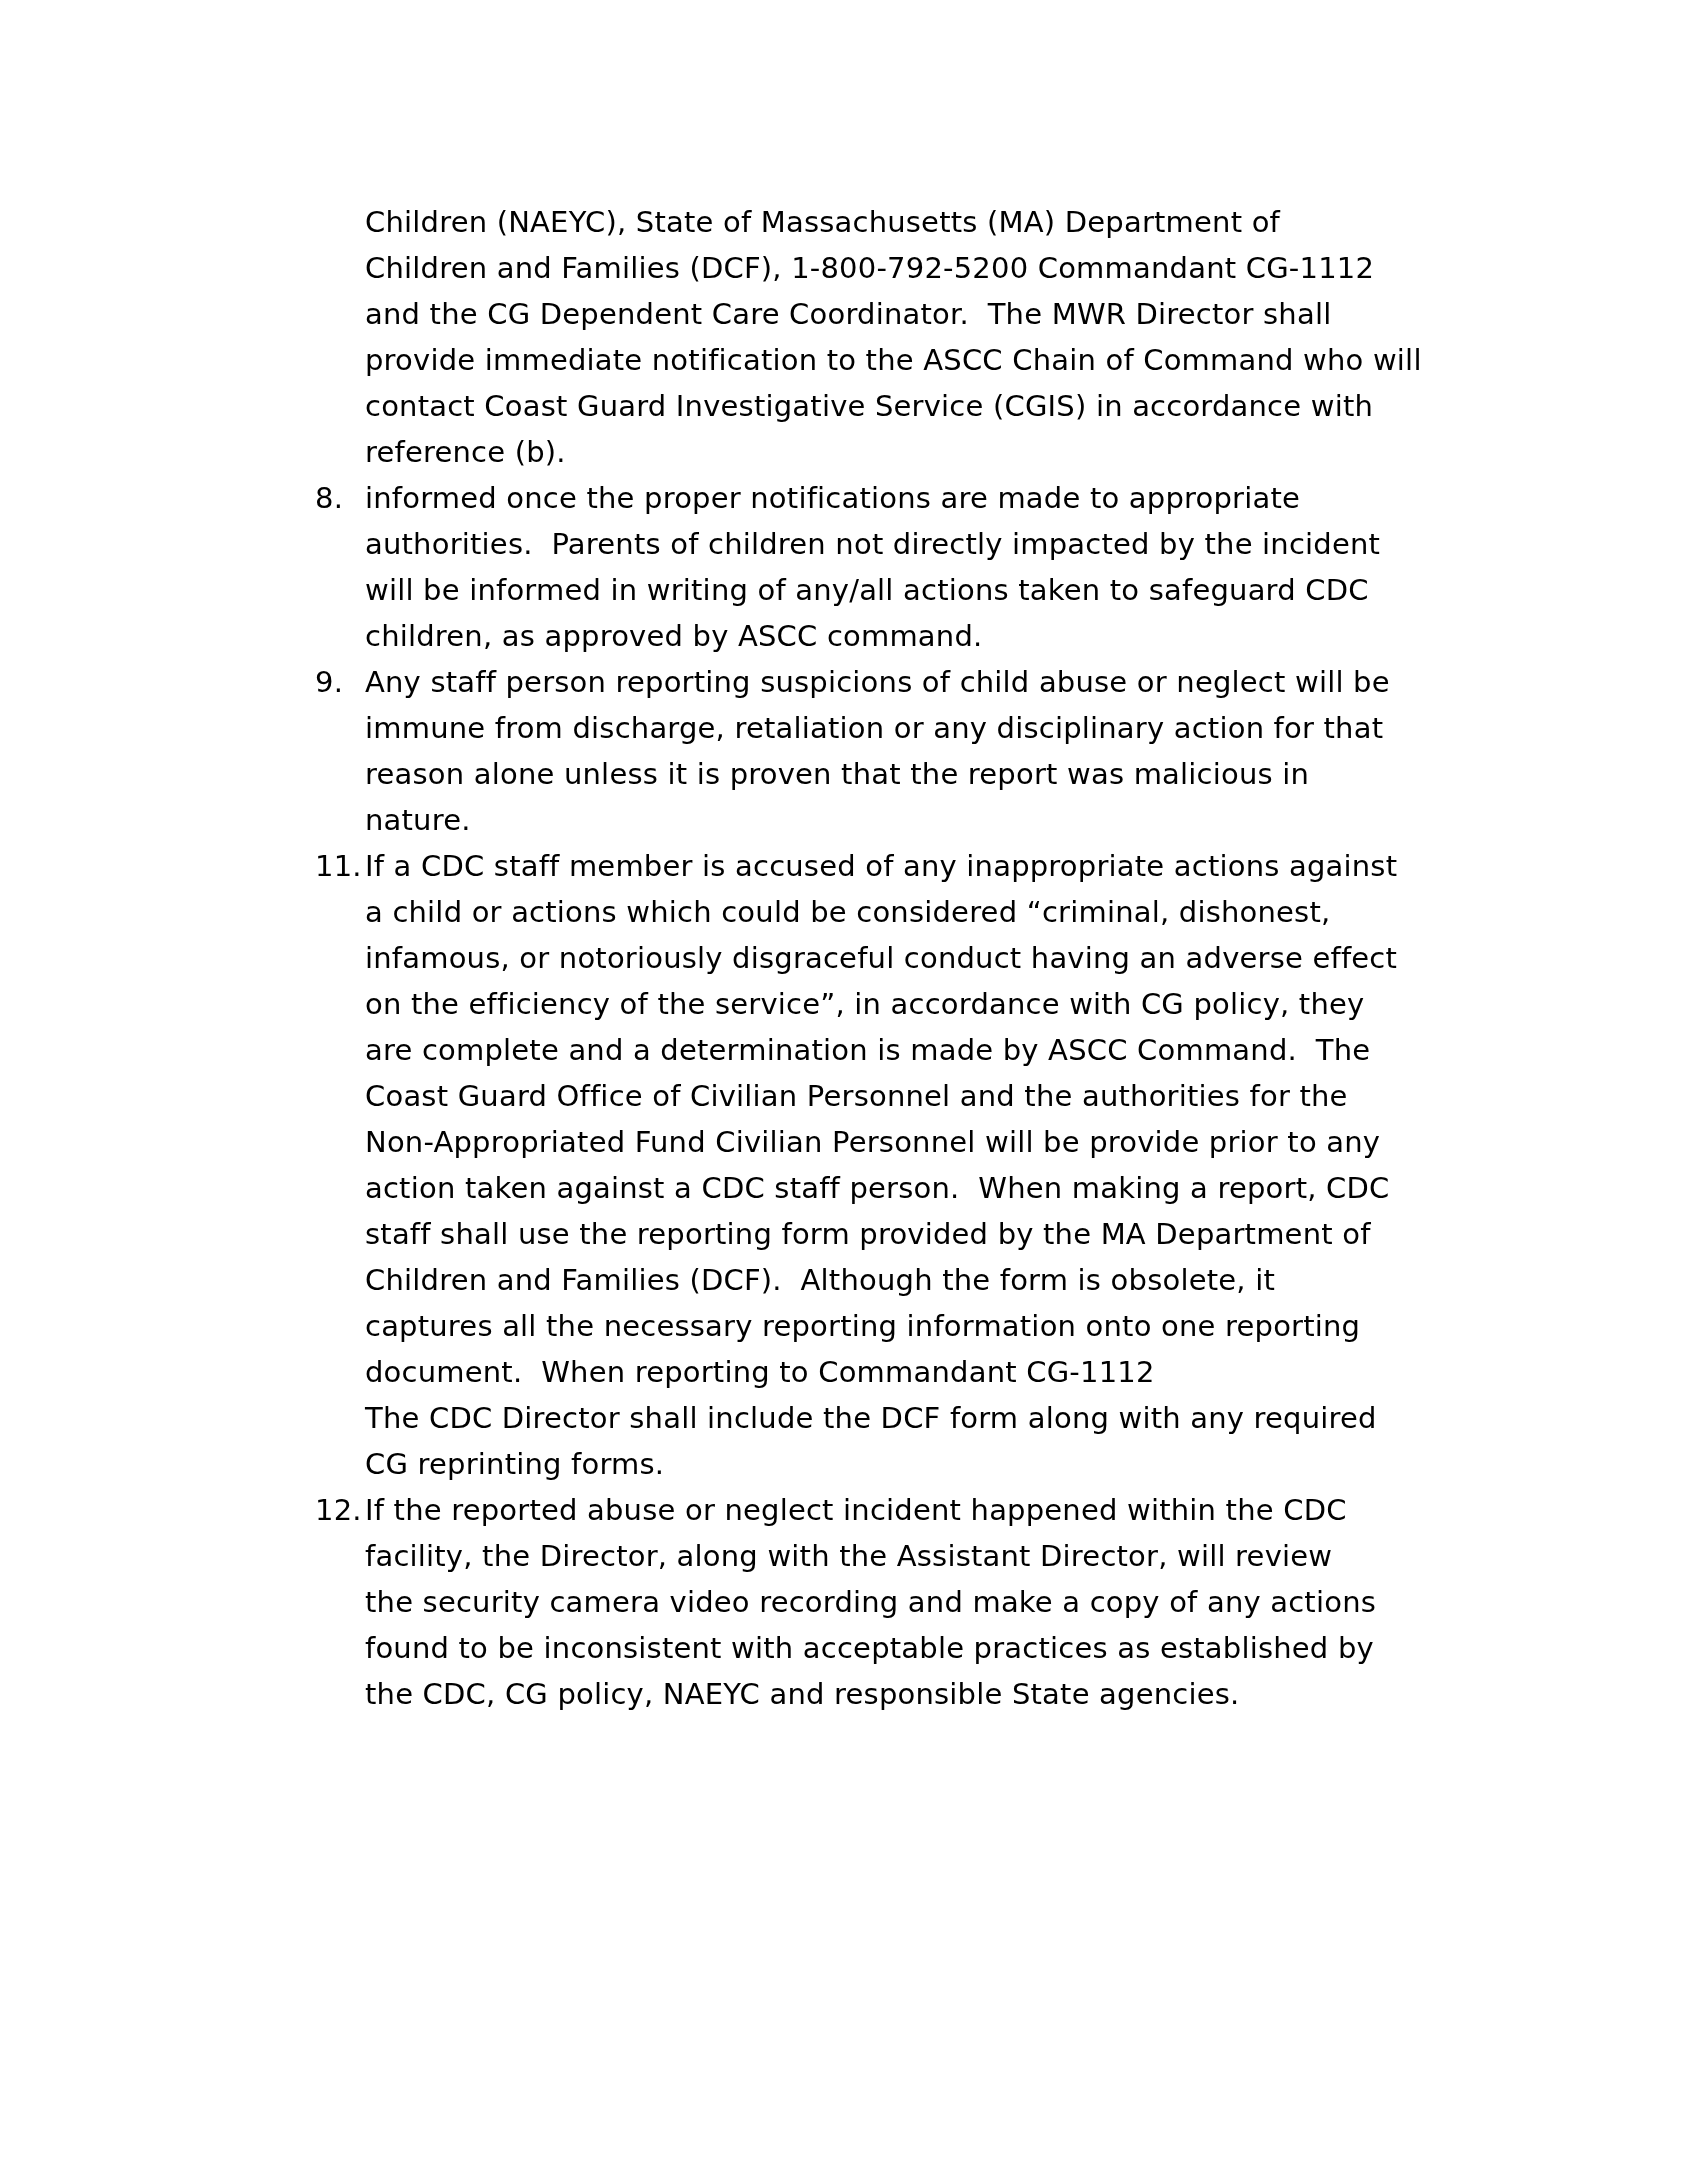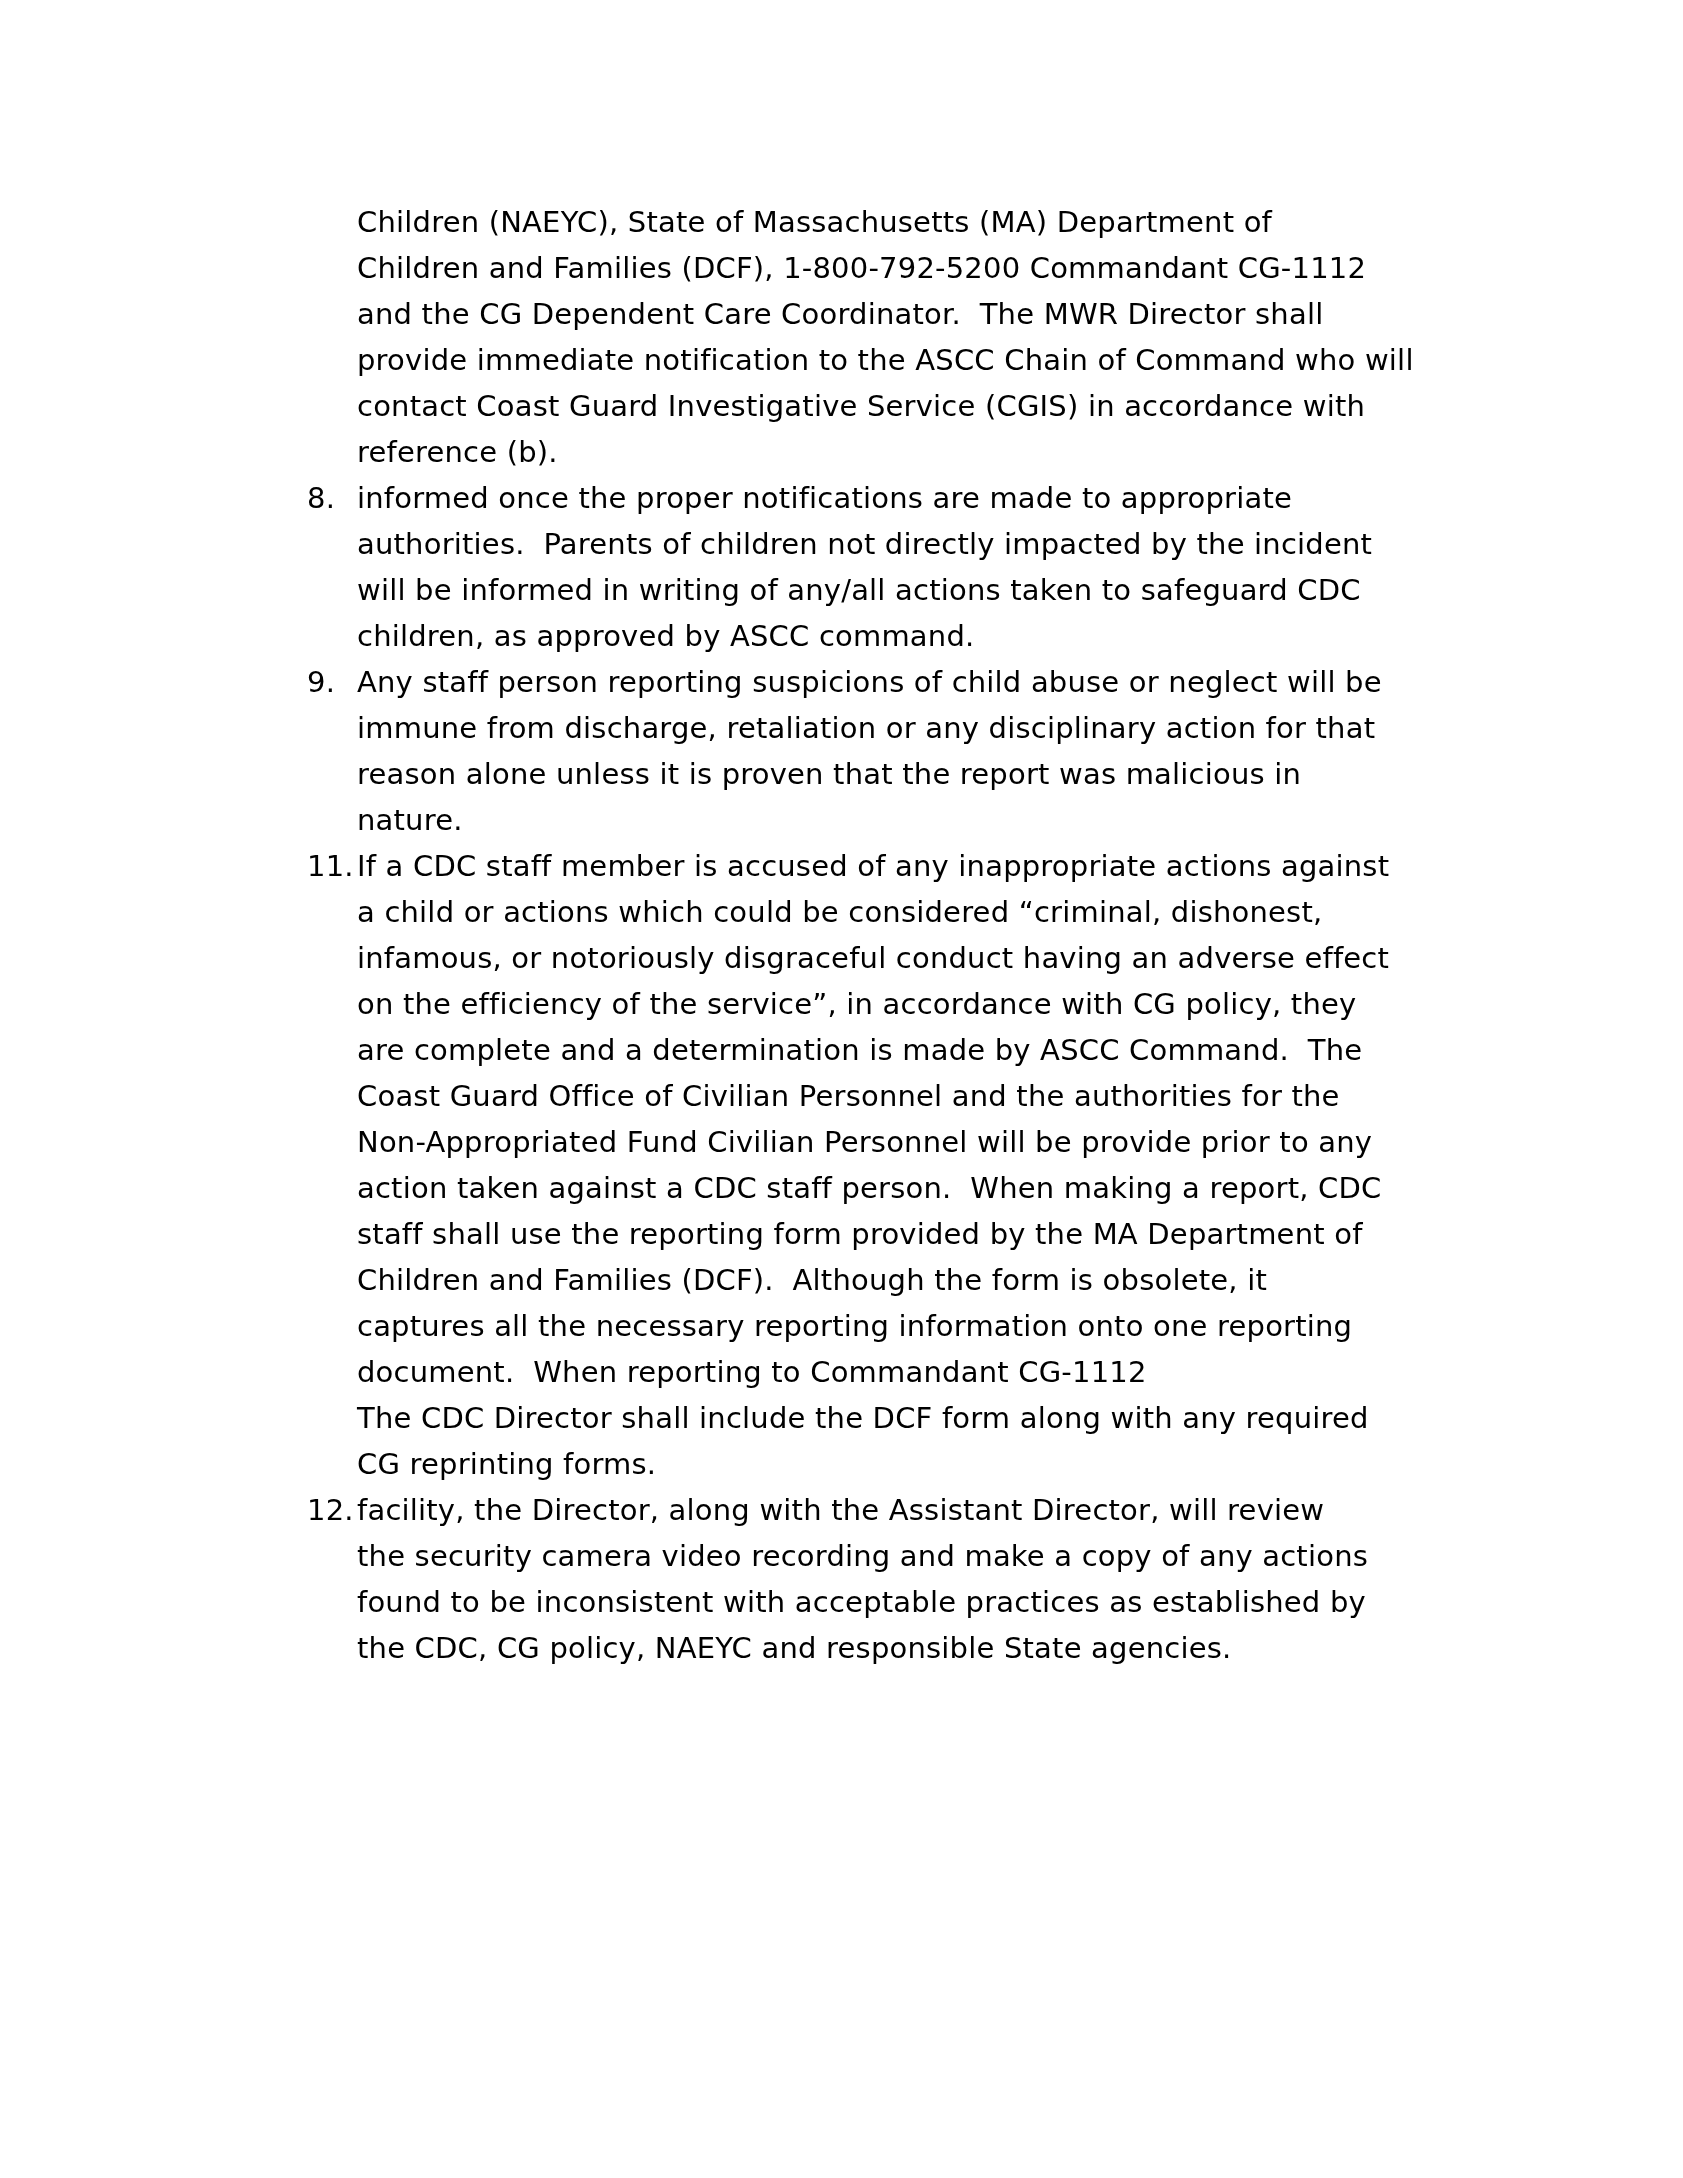--- a/index.html
+++ b/index.html
@@ -8,21 +8,21 @@
       background: #ffffff;
     }
     body {
       width: 1683px;
       height: 2178px;
       position: relative;
       overflow: hidden;
     }
     .page {
       position: absolute;
-      left: 8px;
+      left: 16px;
       top: 0;
       width: 1380px;
       height: 2178px;
       background: #ffffff;
     }
     .content {
       position: absolute;
       left: 299px;
       top: 199px;
       width: 1188px;
@@ -106,20 +106,21 @@
         <span class="line">captures all the necessary reporting information onto one reporting</span>
         <span class="line">document.  When reporting to Commandant CG-1112</span>
         <span class="line">The CDC Director shall include the DCF form along with any required</span>
         <span class="line">CG reprinting forms.</span>
       </div>
     </div>
 
     <div class="block">
       <span class="item-number">12.</span>
       <div class="lines">
+        <span class="line">If the reported abuse or neglect incident happened within the CDC</span>
         <span class="line">facility, the Director, along with the Assistant Director, will review</span>
         <span class="line">the security camera video recording and make a copy of any actions</span>
         <span class="line">found to be inconsistent with acceptable practices as established by</span>
         <span class="line">the CDC, CG policy, NAEYC and responsible State agencies.</span>
       </div>
     </div>
 
   </div>
 </div>
 

